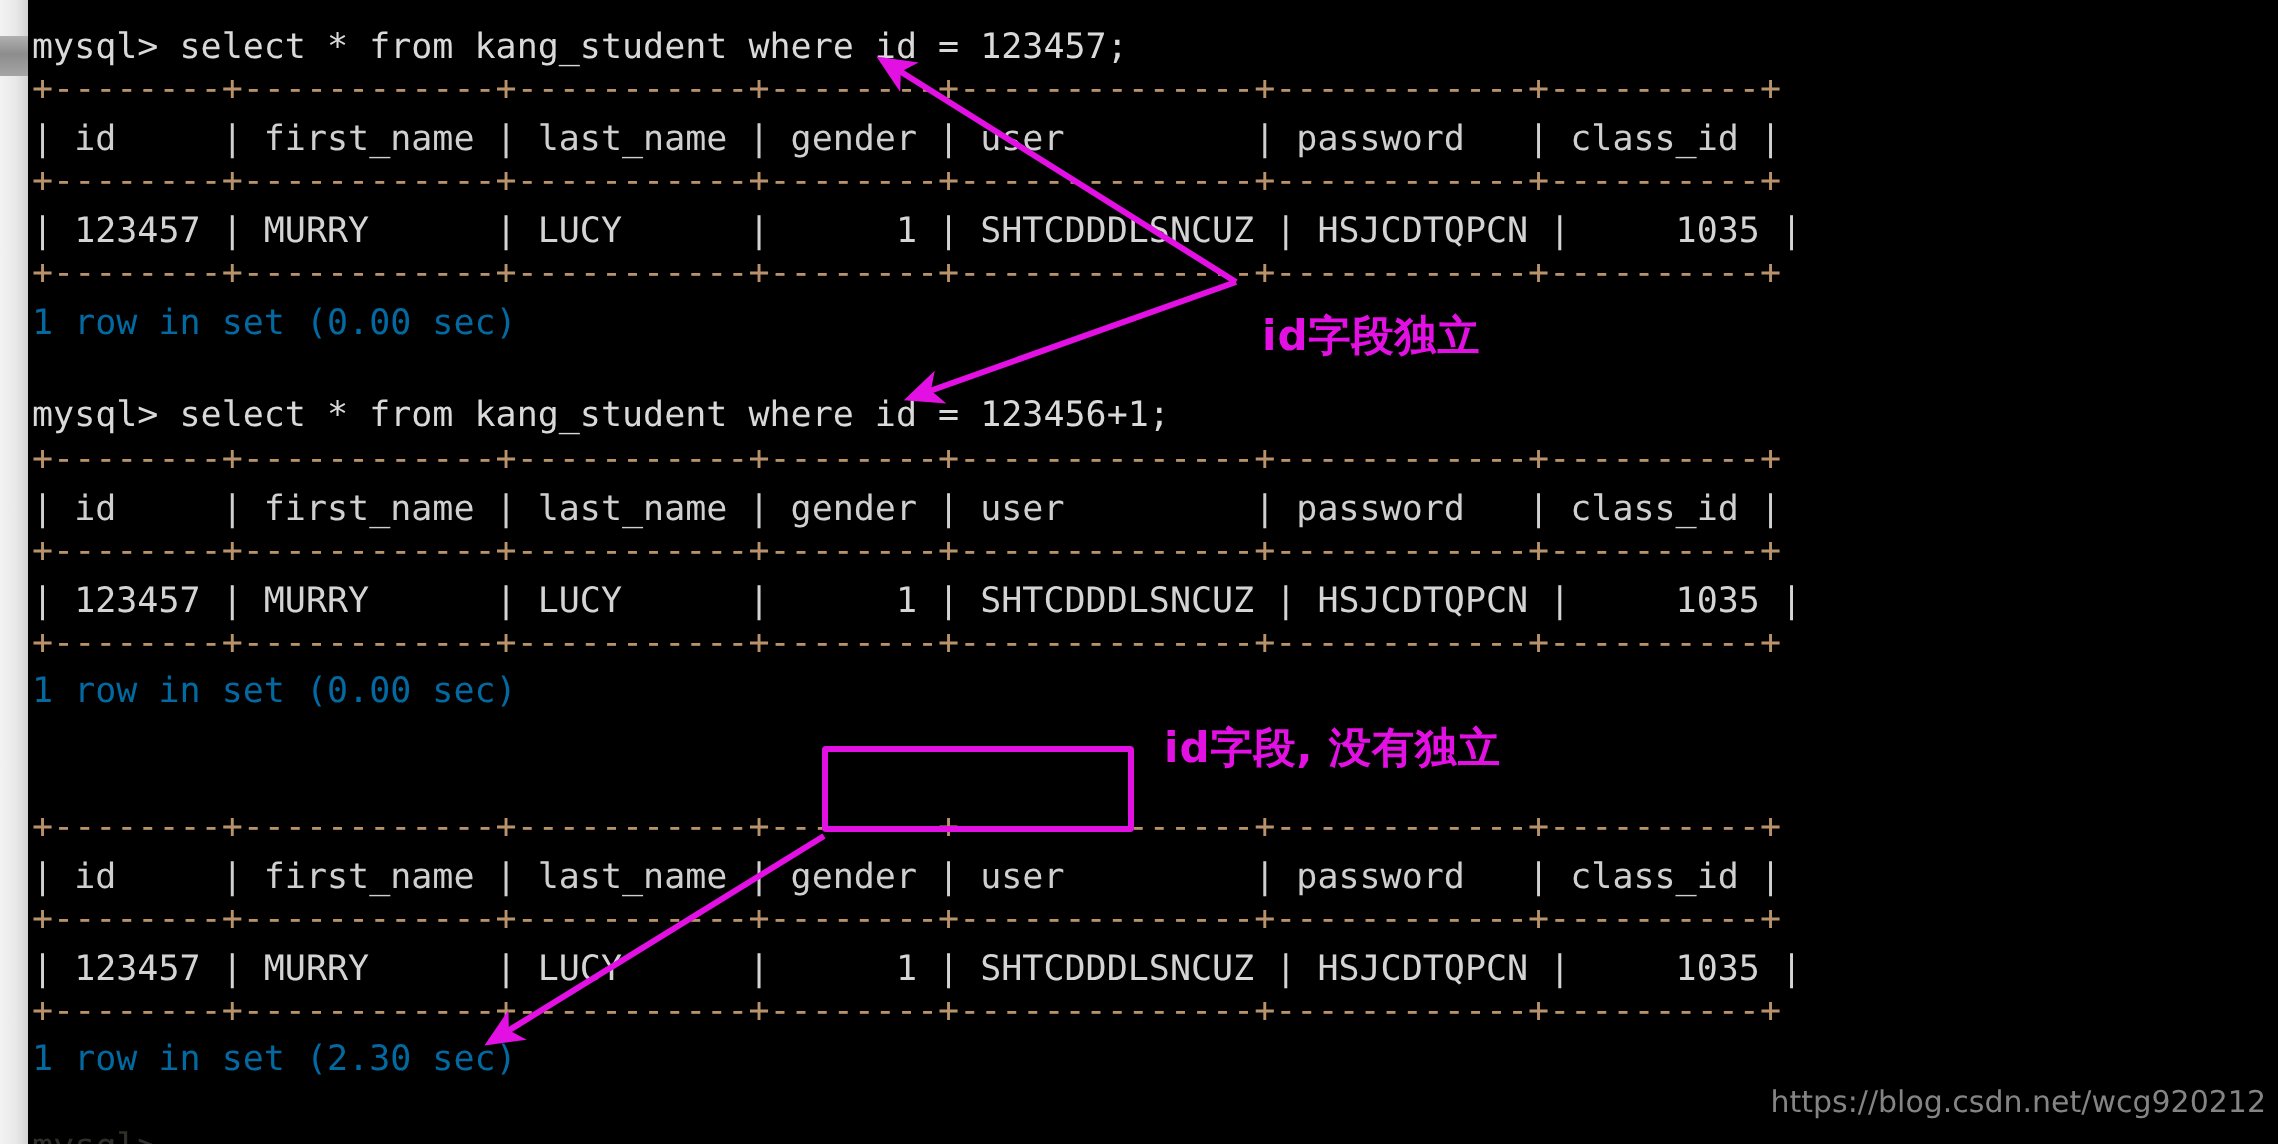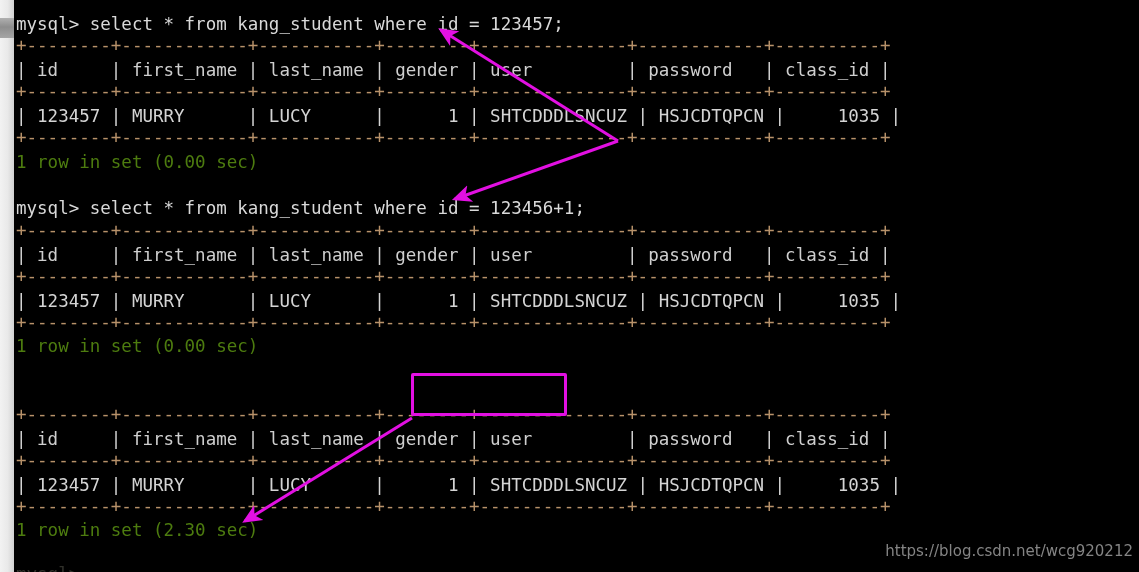--- a/index.html
+++ b/index.html
@@ -43,21 +43,21 @@
     white-space: pre;
     font-size: 17.5px;
     line-height: 17px;
     letter-spacing: 0px;
     color: #d8d8d8;
   }
   .prompt-line { color: #d9d9d9; }
   .sep-line    { color: #b8926a; }
   .hdr-line    { color: #cfcfcf; }
   .row-line    { color: #d4d4d4; }
-  .stat-line   { color: #4d7c0f; }
+  .stat-line   { color: #0369a1; }
   .cut  { color: #30302a; }
 
   
   .anno {
     position: absolute;
     color: #e210e2;
     font-family: "DejaVu Sans", "Liberation Sans", sans-serif;
     font-size: 21px;
     font-weight: 700;
     white-space: nowrap;
@@ -136,16 +136,18 @@
         <path d="M6.5,3.5 L0,0.6 L1.7,3.5 L0,6.4 Z" fill="#e210e2"></path>
       </marker>
     </defs>
 
     <path d="M618,141 L441,30" stroke="#e210e2" stroke-width="3" fill="none" marker-end="url(#ah)"></path>
     <path d="M618,141 L455,199" stroke="#e210e2" stroke-width="3" fill="none" marker-end="url(#ah)"></path>
 
     <path d="M412,418 L245,521" stroke="#e210e2" stroke-width="3" fill="none" marker-end="url(#ah)"></path>
   </svg>
 
+  <div class="anno" style="left:631px; top:154px">id字段独立</div>
+  <div class="anno" style="left:582px; top:360px">id字段, 没有独立</div>
 
   <div id="watermark">https://blog.csdn.net/wcg920212</div>
 
 </div>
 
 </body></html>

